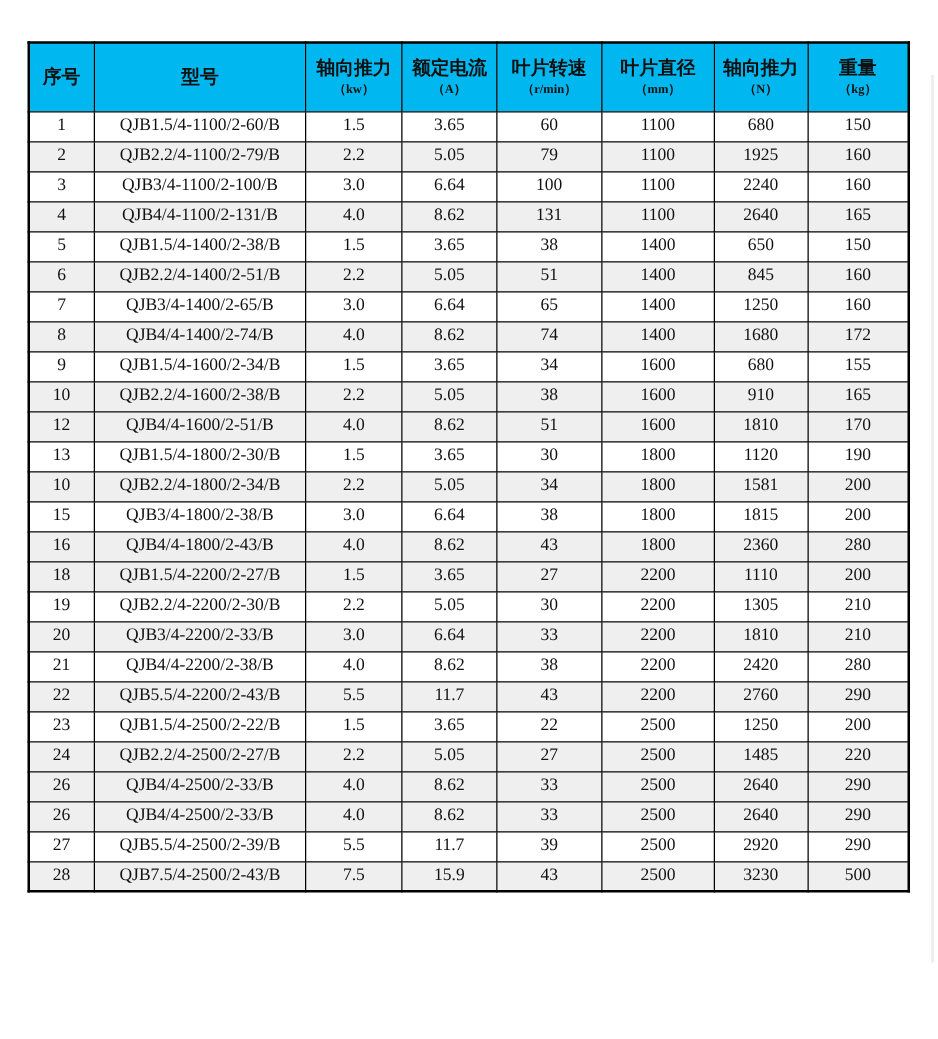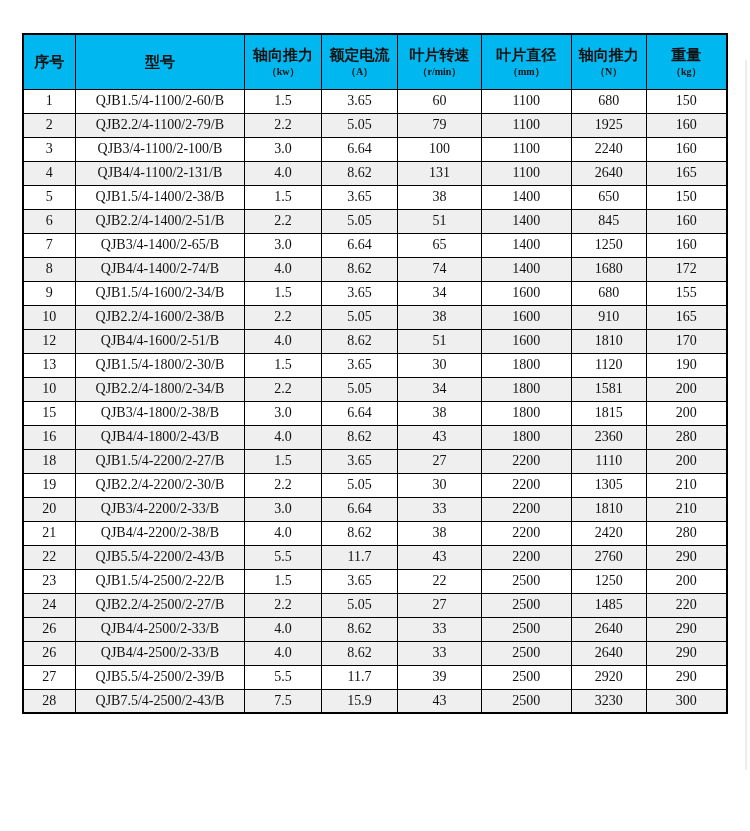--- a/index.html
+++ b/index.html
@@ -360,18 +360,18 @@
           <td>290</td>
         </tr>
         <tr class="alt">
           <td>28</td>
           <td>QJB7.5/4-2500/2-43/B</td>
           <td>7.5</td>
           <td>15.9</td>
           <td>43</td>
           <td>2500</td>
           <td>3230</td>
-          <td>300</td>
+          <td>500</td>
         </tr>
       </tbody>
   </table>
   <div class="right-edge-artifact"></div>
 </div>
 
 </body></html>

